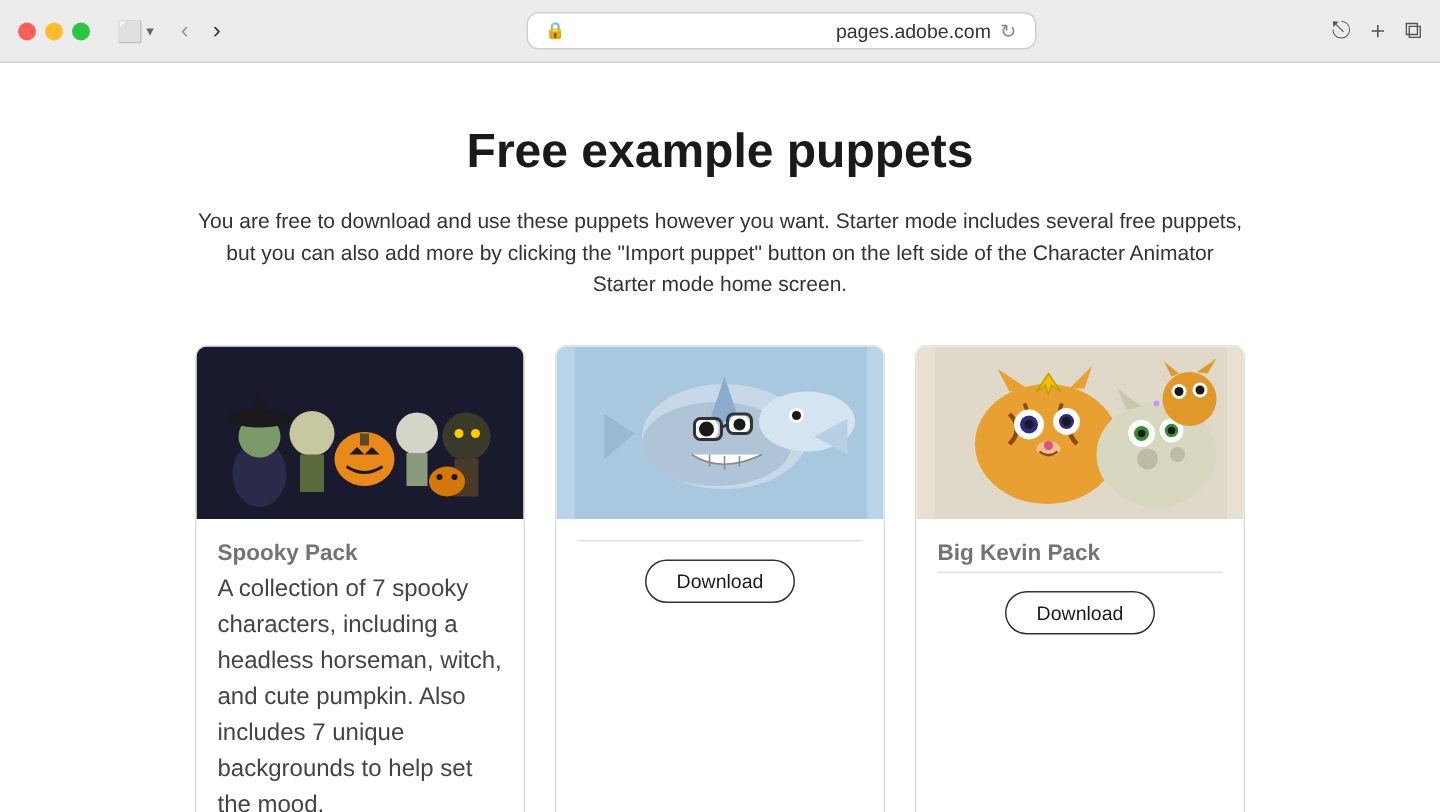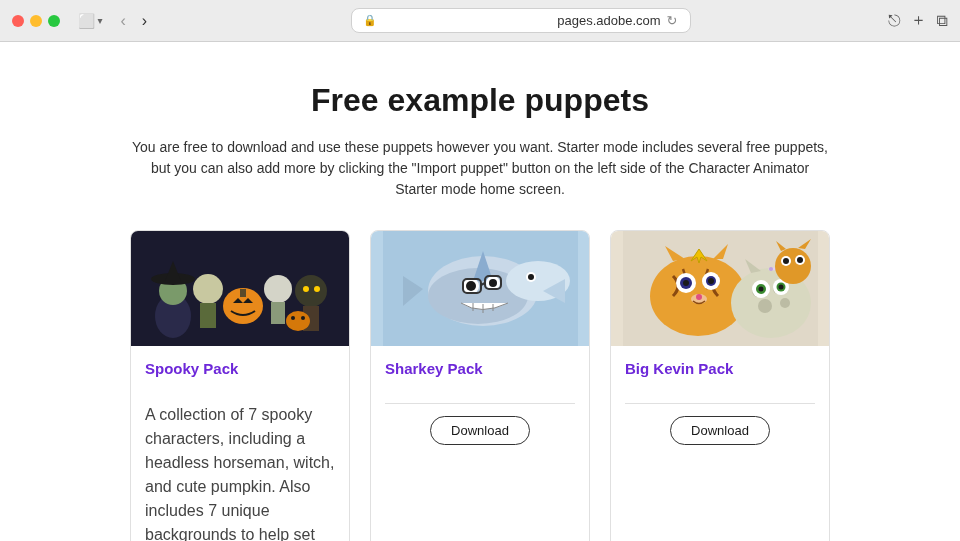--- a/index.html
+++ b/index.html
@@ -183,22 +183,22 @@
     .card-body {
       padding: 14px 14px 16px;
       display: flex;
       flex-direction: column;
       flex: 1;
     }
 
     .card-title {
       font-size: 15px;
       font-weight: 600;
-      color: #6d28d9;
-      margin-bottom: 26px;
+      color: #737373;
+      margin-bottom: 4px;
     }
 
     .card-description {
       font-size: 16px;
       color: #444;
       line-height: 1.5;
       flex: 1;
       margin-bottom: 14px;
     }
 
@@ -337,21 +337,20 @@
 
           <ellipse cx="155" cy="50" rx="32" ry="20" fill="#d4e4f0"></ellipse>
           <circle cx="148" cy="46" r="5" fill="white"></circle>
           <circle cx="148" cy="46" r="3" fill="#1a1a1a"></circle>
 
           <polygon points="40,58 20,45 20,75" fill="#9ab8d0"></polygon>
           <polygon points="160,60 182,48 182,72" fill="#b8d0e4"></polygon>
         </svg>
       </div>
       <div class="card-body">
-        <h3 class="card-title">Sharkey Pack</h3>
         <hr class="divider">
         <button class="download-btn">Download</button>
       </div>
     </div>
 
     <div class="card">
       <div class="card-image card-image-bigcats">
         <svg width="195" height="115" viewBox="0 0 195 115">
 
           <rect width="195" height="115" fill="#e0d8c8"></rect>

